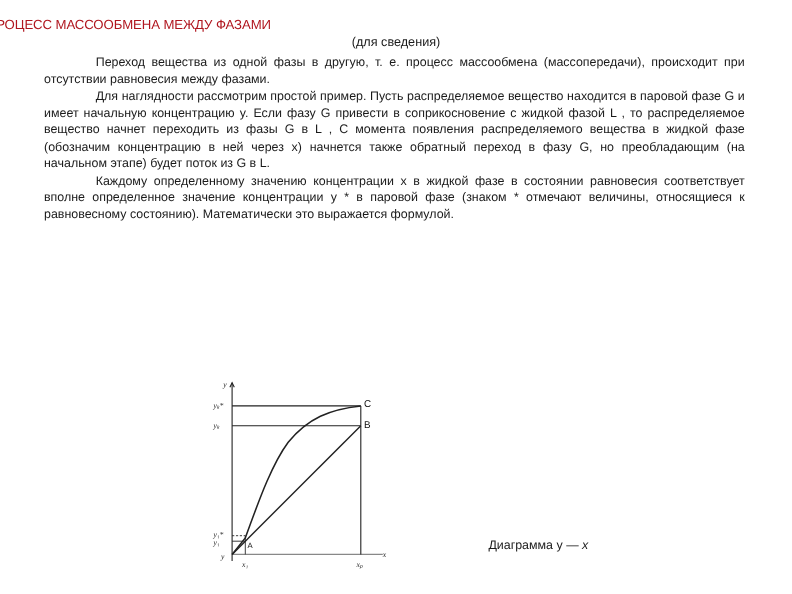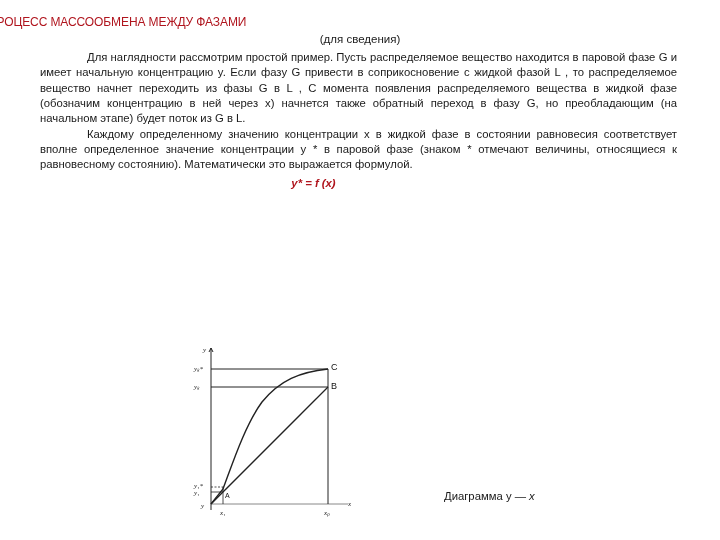--- a/index.html
+++ b/index.html
@@ -21,23 +21,23 @@
 </style>
 </head>
 <body>
 
 <div class="title">
   <span class="title-line1">ПРОЦЕСС МАССООБМЕНА МЕЖДУ ФАЗАМИ</span>
 </div>
 <div class="subtitle">(для сведения)</div>
 
 <div class="body-text">
+  <p class="para">Переход вещества из одной фазы в другую, т. е. процесс массообмена (массопередачи), происходит при отсутствии равновесия между фазами.</p>
   <p class="para">Для наглядности рассмотрим простой пример. Пусть распределяемое вещество находится в паровой фазе G и имеет начальную концентрацию y. Если фазу G привести в соприкосновение с жидкой фазой L , то распределяемое вещество начнет переходить из фазы G в L , С момента появления распределяемого вещества в жидкой фазе (обозначим концентрацию в ней через x) начнется также обратный переход в фазу G, но преобладающим (на начальном этапе) будет поток из G в L.</p>
   <p class="para">Каждому определенному значению концентрации x в жидкой фазе в состоянии равновесия соответствует вполне определенное значение концентрации y * в паровой фазе (знаком * отмечают величины, относящиеся к равновесному состоянию). Математически это выражается формулой.</p>
-  <p class="para formula">y* = f (x)</p>
 </div>
 
 <svg class="diagram" viewBox="0 0 170 180" width="170" height="180">
   <g stroke="#222" fill="none" stroke-width="1">
 
     <line x1="21" y1="170" x2="21" y2="8"></line>
     <polyline points="19,12 21,8 23,12"></polyline>
 
     <line x1="21" y1="164" x2="158" y2="164" stroke="#888"></line>
 

